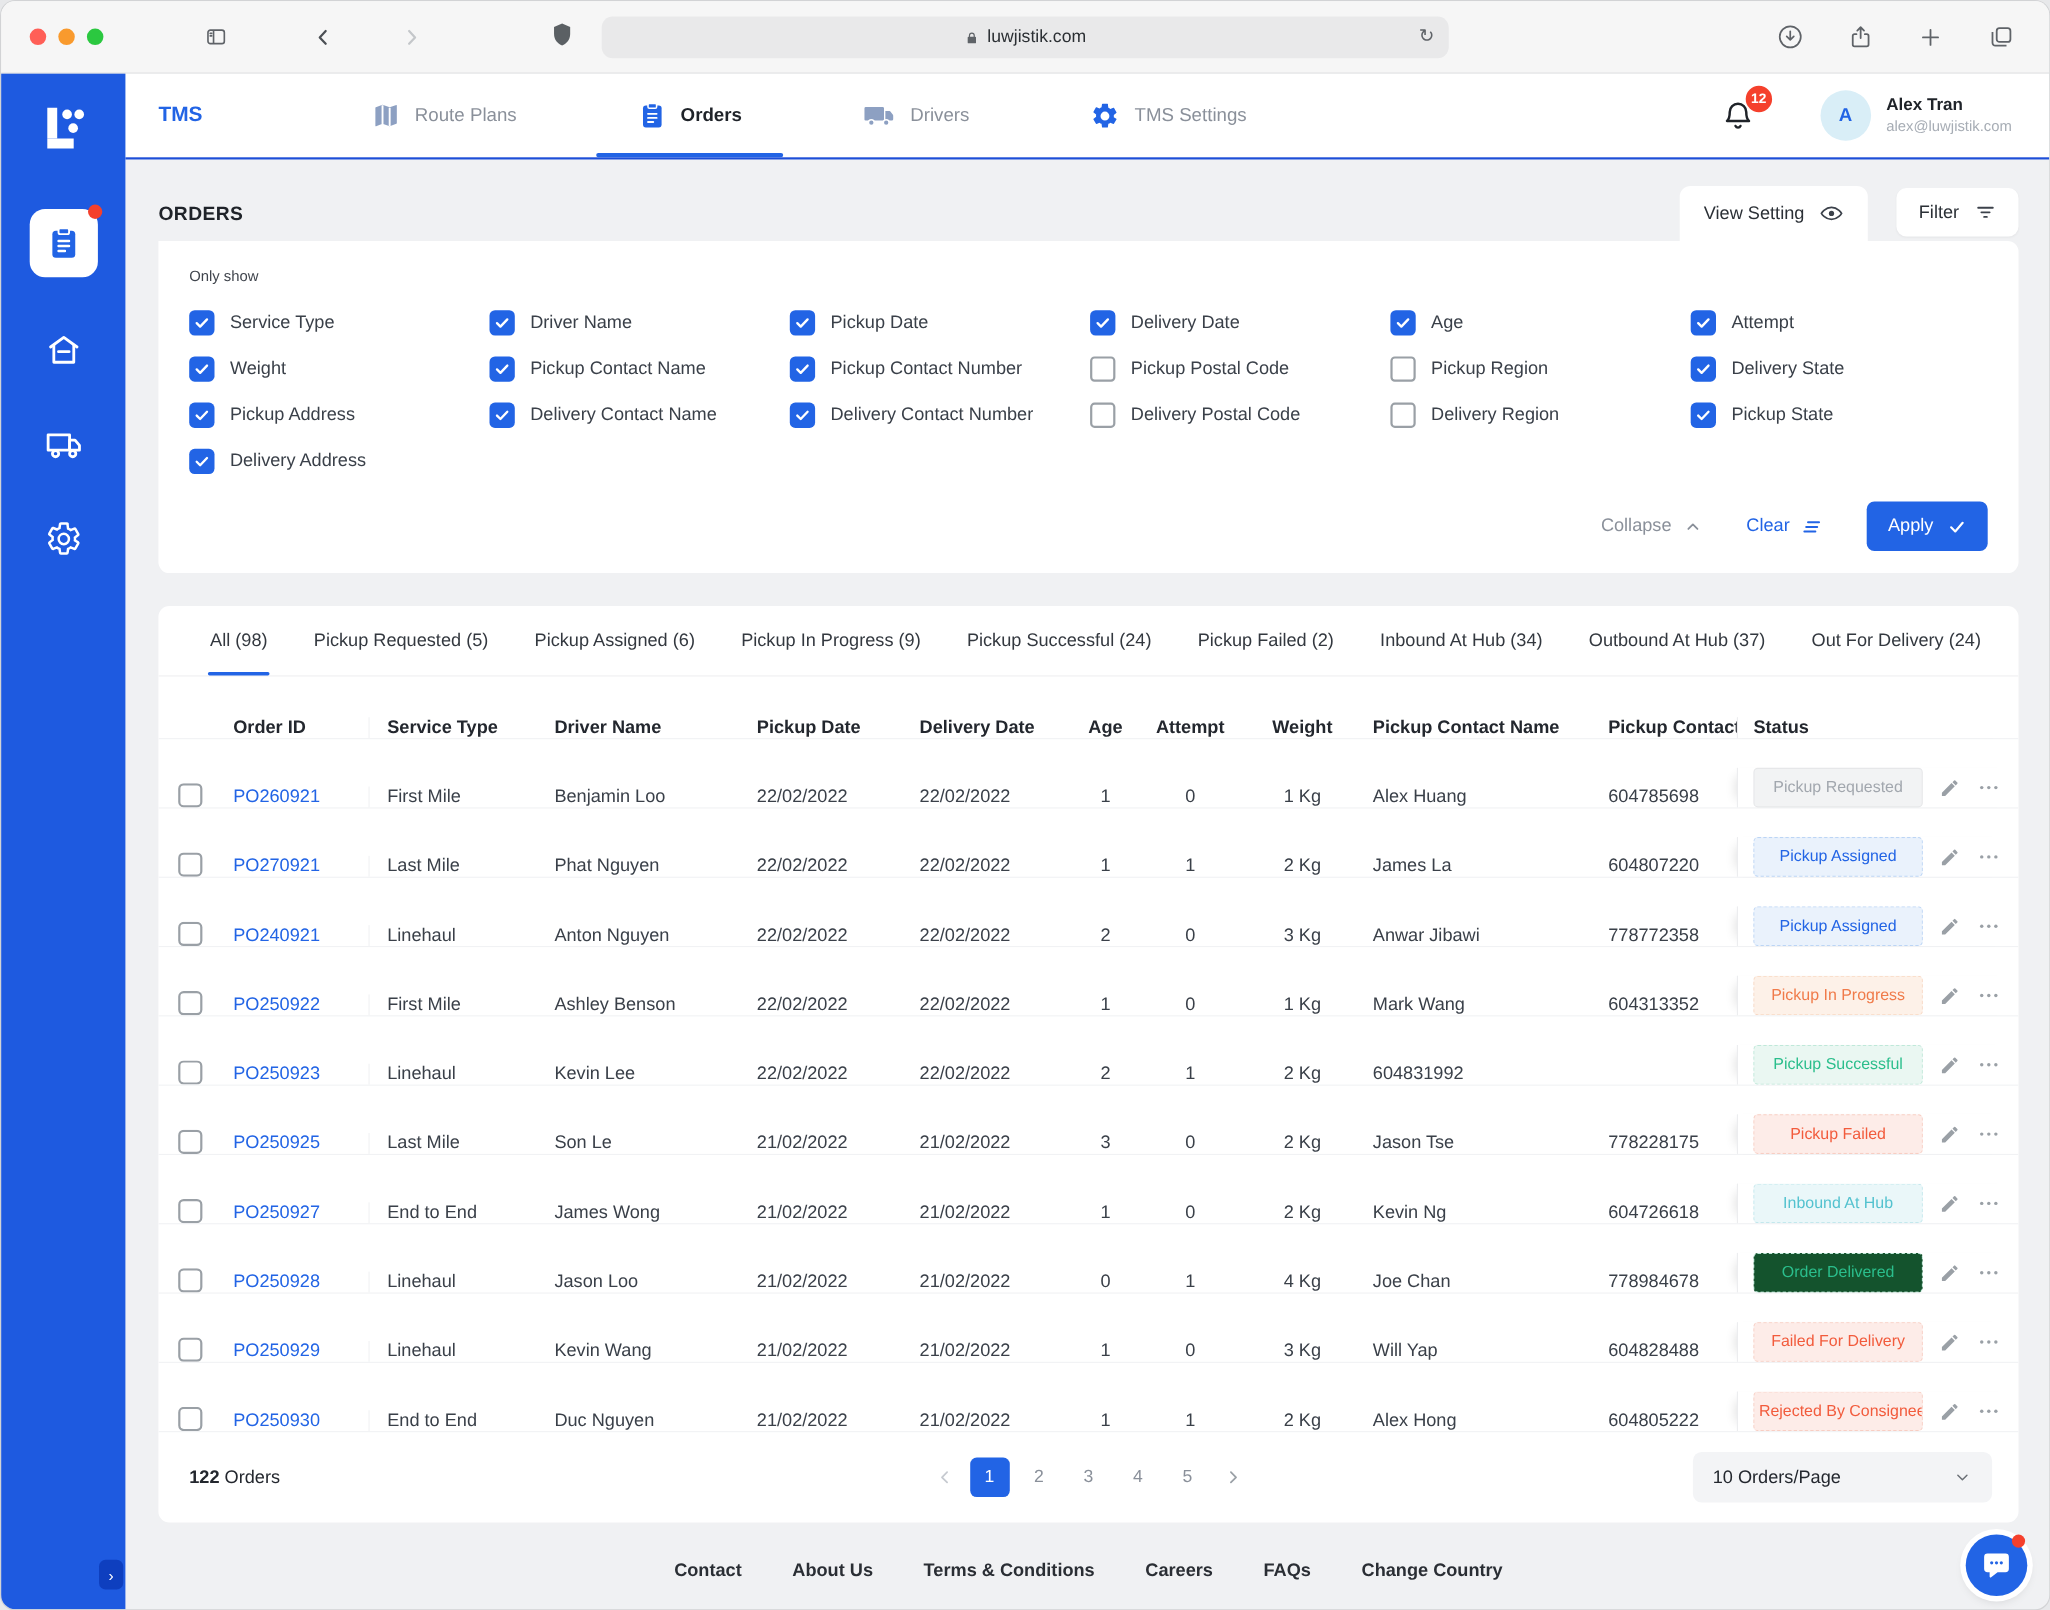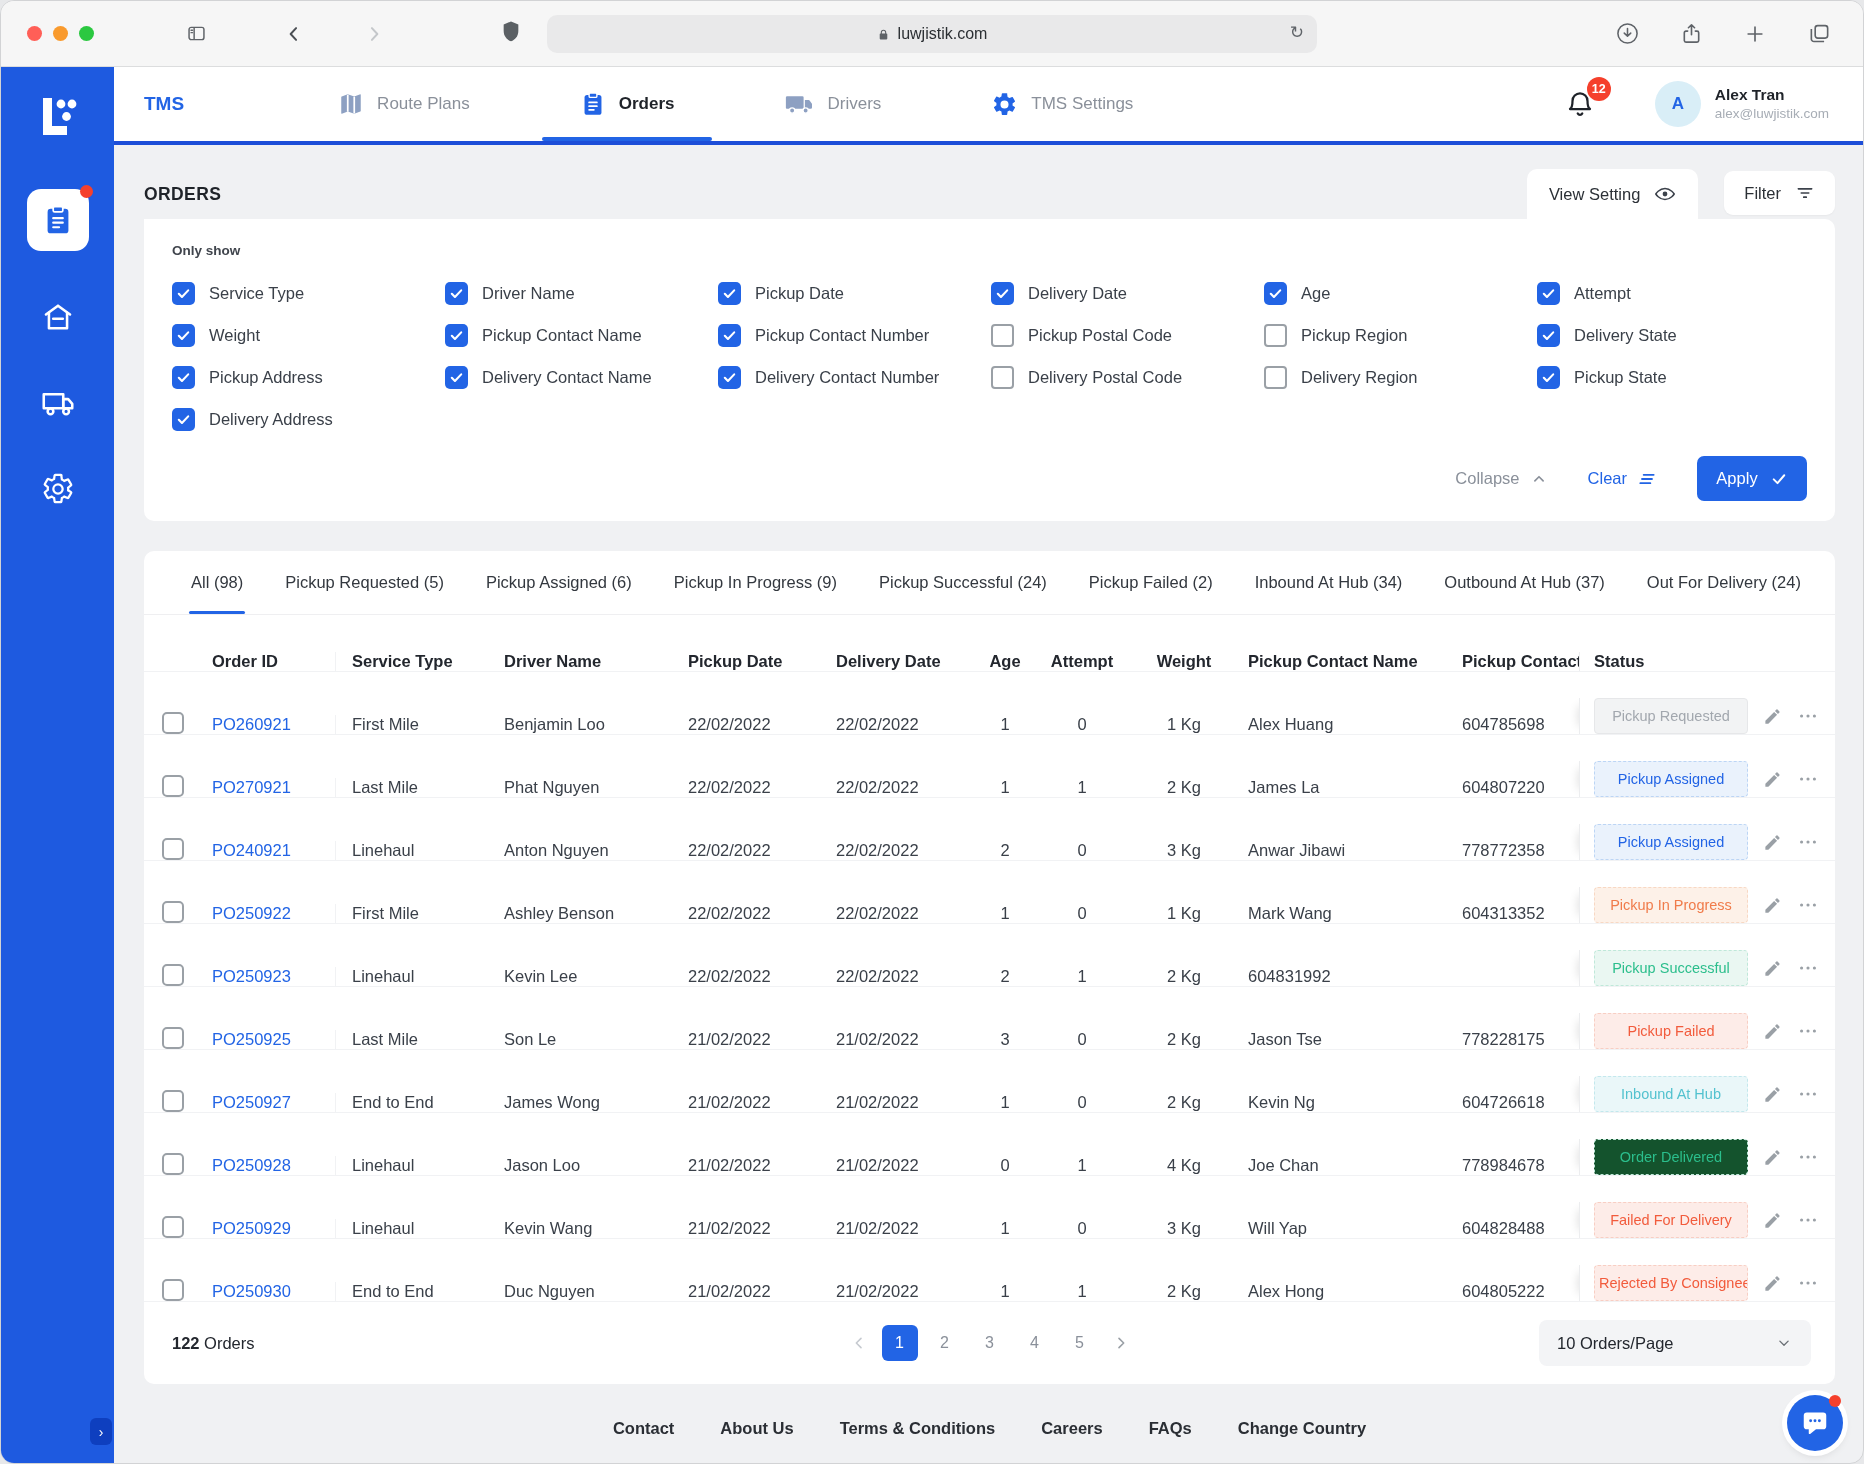--- a/index.html
+++ b/index.html
@@ -23,42 +23,42 @@
   .sidebar{width:113px;flex:none;background:#1E5AE0;position:relative;display:flex;flex-direction:column;align-items:center;}
   .logo{margin-top:26px;}
   .side-active{position:relative;width:62px;height:62px;background:#fff;border-radius:14px;margin-top:44px;display:flex;align-items:center;justify-content:center;}
   .side-active .reddot{position:absolute;top:-4px;right:-4px;width:13px;height:13px;border-radius:50%;background:#F5402C;}
   .side-item{margin-top:46px;display:flex;align-items:center;justify-content:center;width:40px;height:40px;}
   .expander{position:absolute;right:2px;bottom:18px;width:22px;height:27px;background:#0E3FBF;border-radius:6px;color:#fff;font-size:14px;display:flex;align-items:center;justify-content:center;}
 
   .main{flex:1;display:flex;flex-direction:column;min-width:0;}
 
   
-  .topnav{height:78px;flex:none;background:#fff;display:flex;align-items:center;padding:0 34px 0 30px;border-bottom:4px solid #1d4ed8;}
+  .topnav{height:78px;flex:none;background:#fff;display:flex;align-items:center;padding:0 34px 0 30px;border-bottom:2px solid #1d4ed8;}
   .brand{font-size:19px;font-weight:bold;color:#2264E5;margin-right:148px;}
   .nav-item{display:flex;align-items:center;gap:13px;height:100%;padding:0 6px;margin-right:98px;font-size:17px;color:#8A909A;position:relative;}
   .nav-item.active{color:#1F2329;font-weight:600;}
   .nav-item.active::after{content:"";position:absolute;left:-32px;right:-32px;bottom:0;height:4px;background:#2264E5;border-radius:2px;}
   .bell-wrap{margin-left:auto;position:relative;margin-right:60px;width:30px;height:30px;}
   .bell-badge{position:absolute;top:-12px;right:-16px;min-width:24px;height:24px;border-radius:12px;background:#F5402C;color:#fff;font-size:12.5px;font-weight:bold;display:flex;align-items:center;justify-content:center;padding:0 4px;}
   .user{display:flex;align-items:center;gap:14px;}
   .avatar{width:46px;height:46px;border-radius:50%;background:#D9EEF7;color:#2264E5;font-weight:bold;font-size:17px;display:flex;align-items:center;justify-content:center;}
   .user-name{font-size:15.5px;font-weight:bold;color:#1F2329;line-height:1.3;}
   .user-email{font-size:13.5px;color:#A7ADB5;line-height:1.3;}
 
   
   .content{flex:1;padding:24px 28px 0 30px;display:flex;flex-direction:column;min-height:0;}
   .page-header{display:flex;align-items:flex-end;height:56px;}
   .page-title{font-size:17.5px;font-weight:bold;letter-spacing:.4px;color:#1F2329;align-self:center;}
   .header-right{margin-left:auto;display:flex;align-items:flex-end;}
   .view-setting{height:50px;background:#fff;border-radius:10px 10px 0 0;display:flex;align-items:center;gap:14px;padding:0 22px;font-size:16.5px;color:#2B3036;}
   .filter-btn{height:44px;background:#fff;border-radius:9px;display:flex;align-items:center;gap:14px;padding:0 20px;font-size:16.5px;color:#2B3036;margin-left:26px;margin-bottom:4px;box-shadow:0 1px 2px rgba(0,0,0,.04);}
 
   .filter-card{background:#fff;border-radius:0 10px 10px 10px;padding:24px 28px 20px;flex:none;}
-  .only-show{font-size:13.5px;font-weight:bold;color:#40454D;}
+  .only-show{font-size:13.5px;font-weight:normal;color:#40454D;}
   .cb-grid{display:flex;margin-top:14px;}
   .cb-col{width:273px;display:flex;flex-direction:column;}
   .cb-col:last-child{flex:1;width:auto;}
   .cb-item{display:flex;align-items:center;gap:14px;height:42px;font-size:16.5px;color:#3A4049;}
   .cb{width:23px;height:23px;border-radius:5px;flex:none;display:flex;align-items:center;justify-content:center;}
   .cb.on{background:#2264E5;}
   .cb.off{background:#fff;border:2px solid #9AA0A6;border-radius:4px;}
   .filter-actions{display:flex;align-items:center;justify-content:flex-end;gap:40px;margin-top:16px;}
   .link-act{display:flex;align-items:center;gap:10px;font-size:16.5px;}
   .collapse{color:#8A909A;}

